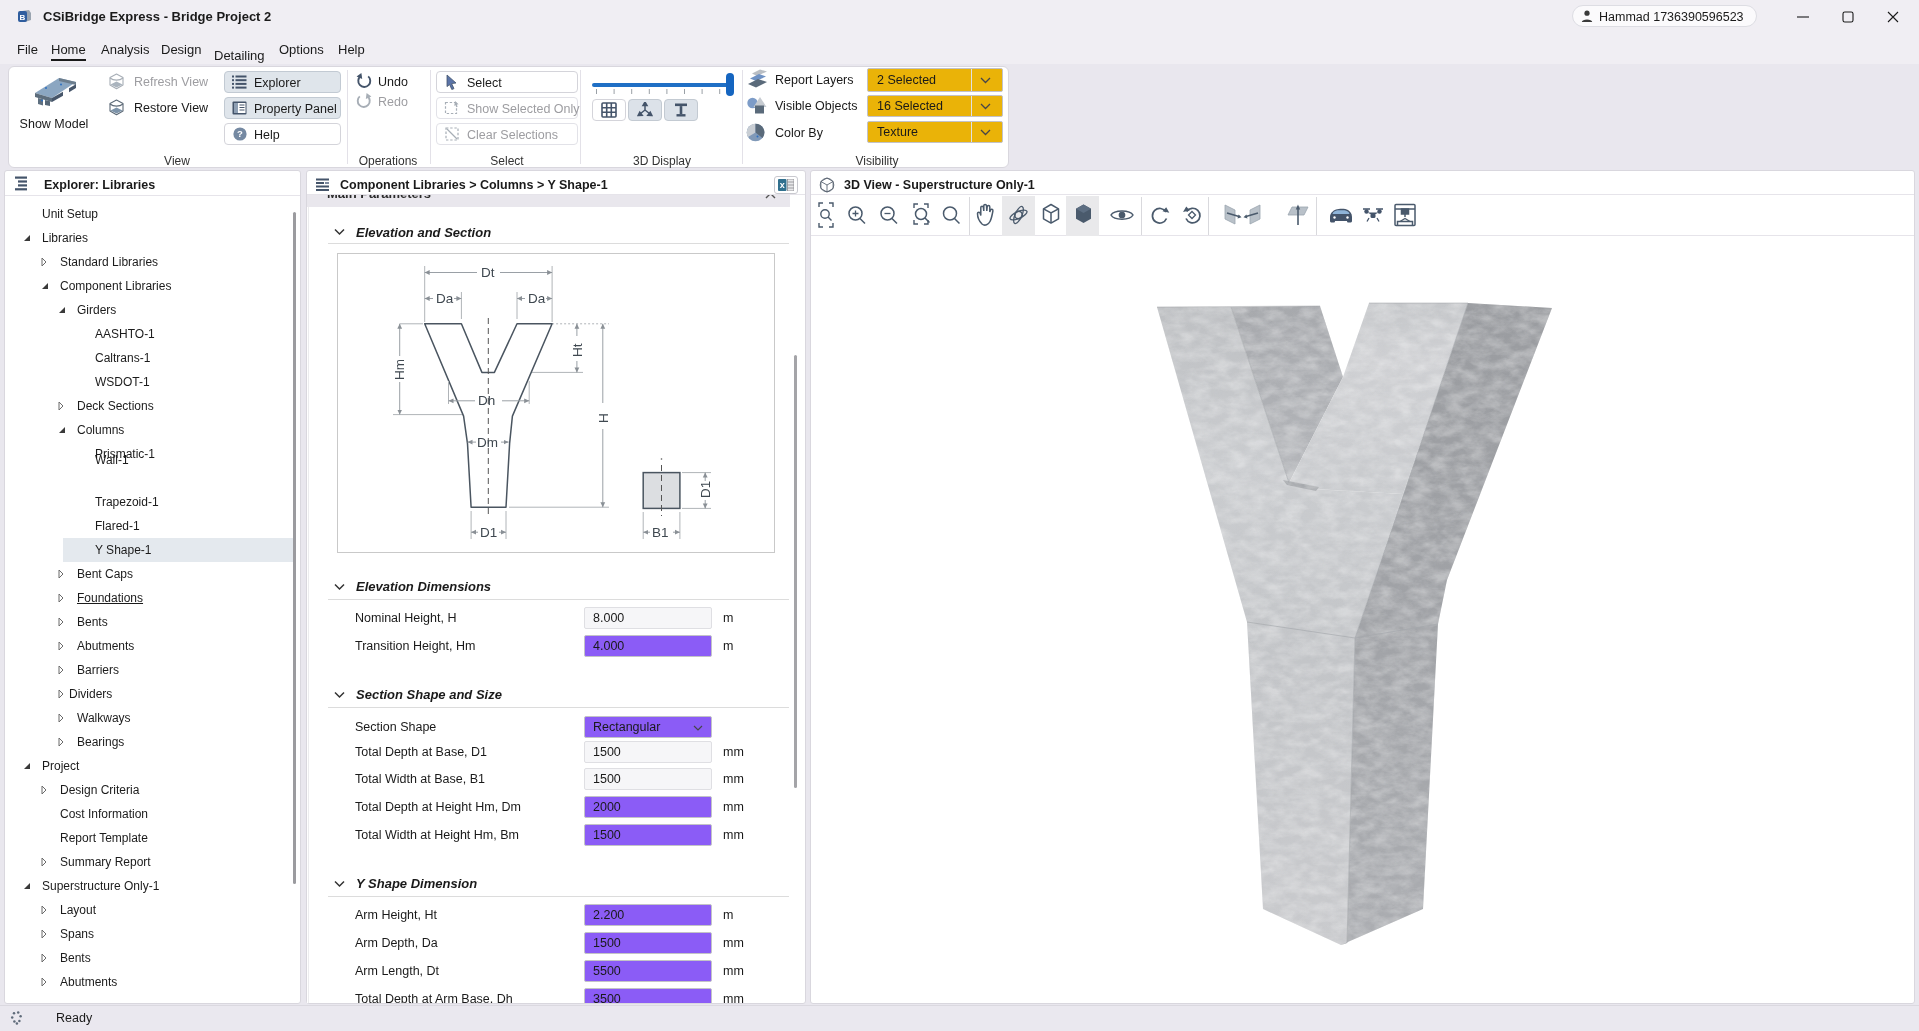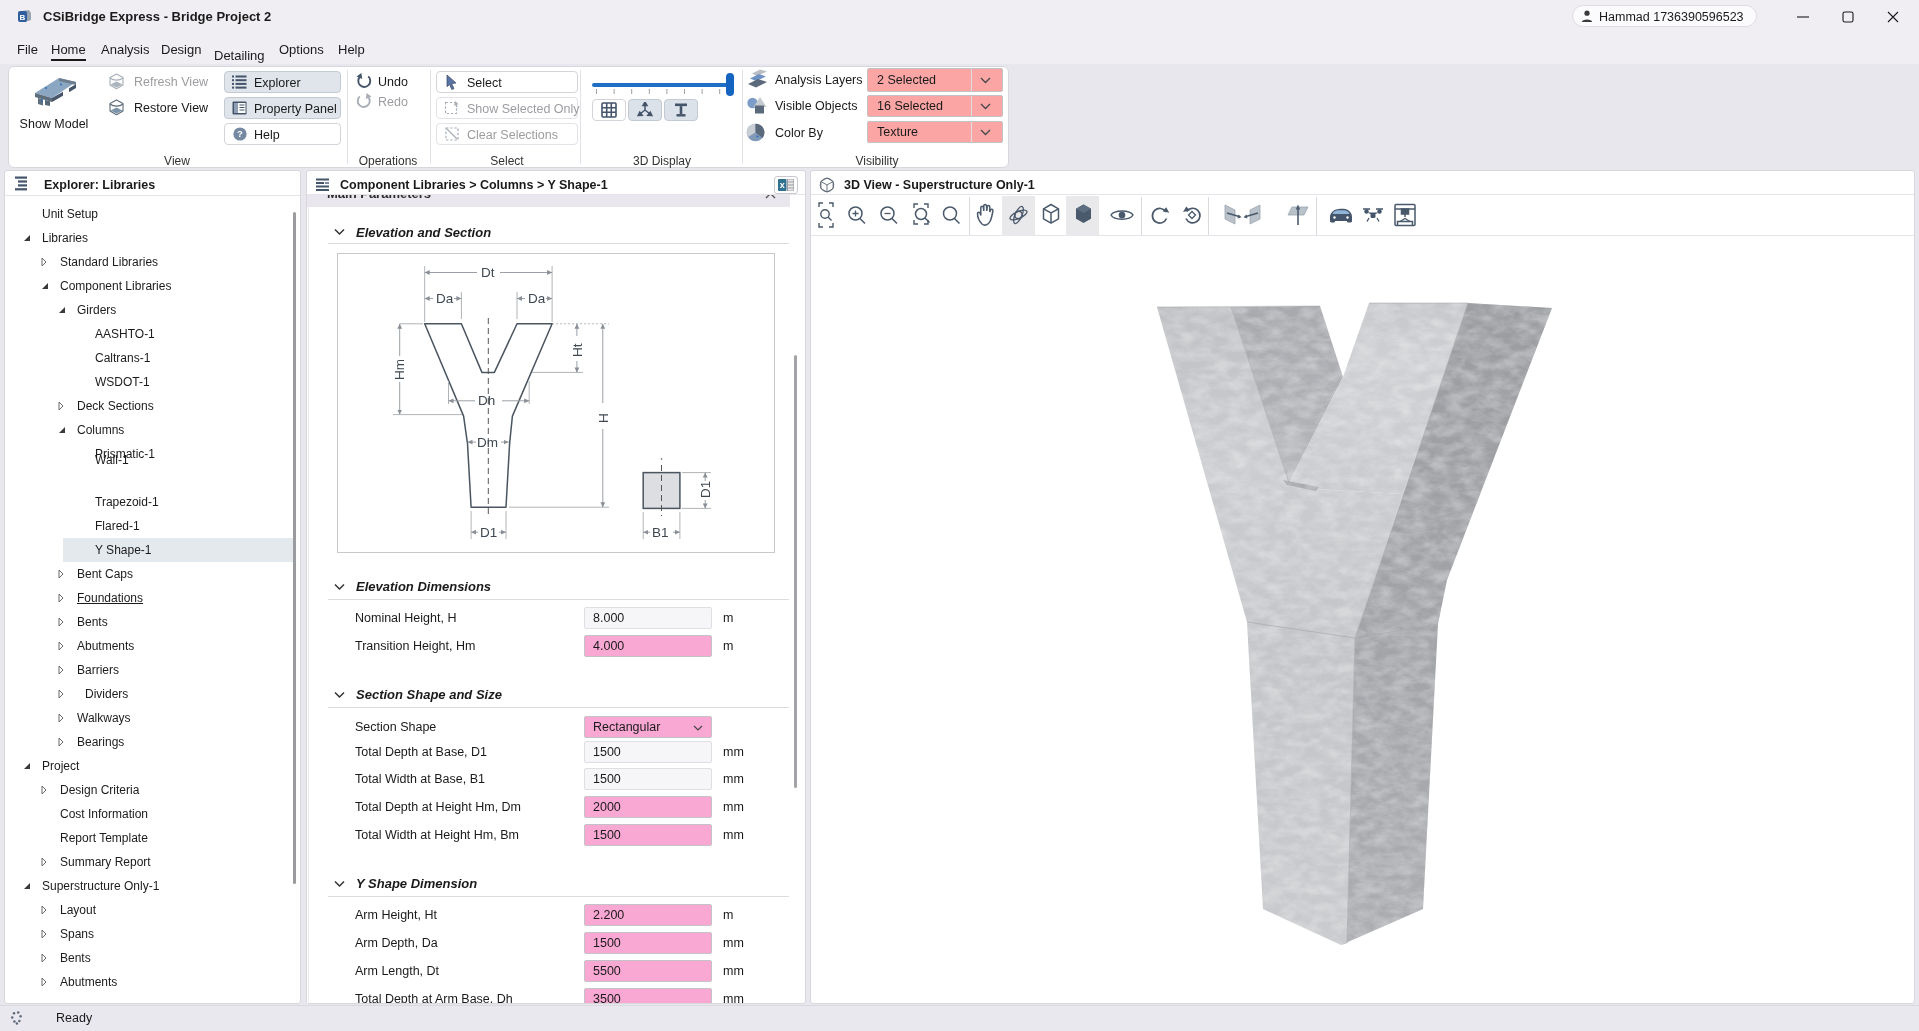--- a/index.html
+++ b/index.html
@@ -5,28 +5,28 @@
 * { margin:0; padding:0; box-sizing:border-box; }
 html,body { width:1919px; height:1031px; overflow:hidden; }
 body { background:#e9e7ee; font-family:"Liberation Sans", sans-serif; color:#1a1a1a; position:relative; }
 .abs { position:absolute; }
 .panel { position:absolute; background:#fff; border:1px solid #d9d7de; border-radius:3px; }
 .phead { position:absolute; left:0; top:0; right:0; height:25px; border-bottom:1px solid #e6e4ea; }
 .ptitle { position:absolute; font-size:12.5px; font-weight:bold; color:#1a1a1a; white-space:nowrap; }
 .grplabel { position:absolute; font-size:12px; color:#333; transform:translateX(-50%); white-space:nowrap; }
 .rbtn { position:absolute; border-radius:4px; font-size:12.5px; }
 .ditem { color:#9d9da1; }
-.dd { position:absolute; background:#fca5a5; border:1px solid #c2c2c8; border-radius:2px;padding-left:33px; }
+.dd { position:absolute; background:#eab308; border:1px solid #c2c2c8; border-radius:2px;padding-left:33px; }
 .dd .txt { position:absolute; left:9px; top:50%; transform:translateY(-50%); font-size:12.5px; color:#1a1a1a; }
 .tree-row { position:absolute; left:1px; width:288px; height:24px; font-size:12px; color:#1b1b1b; }
 .tree-row span.t { position:absolute; top:50%; transform:translateY(-50%); white-space:nowrap; }
 .sechead { position:absolute; font-size:13px; font-weight:bold; font-style:italic; color:#1a1a1a; white-space:nowrap; }
 .rule { position:absolute; left:21px; width:461px; height:1px; background:#dcdcdc; }
 .flabel { position:absolute; left:48px; font-size:12.5px; color:#1a1a1a; transform:translateY(-50%); white-space:nowrap; }
-.fbox { position:absolute; left:277px; width:128px; height:22px; border-radius:2px; border:1px solid #c3c3c7; background:#f9a8d4; font-size:12.5px; }
+.fbox { position:absolute; left:277px; width:128px; height:22px; border-radius:2px; border:1px solid #c3c3c7; background:#8b5cf6; font-size:12.5px; }
 .fbox span { position:absolute; left:8px; top:50%; transform:translateY(-50%); }
 .fbox.ro { background:#f6f6f8; border-color:#dfdfe3; }
 .funit { position:absolute; left:416px; font-size:12.5px; transform:translateY(-50%); }
 </style>
 </head>
 <body>
 
 <div class="abs" style="left:0;top:0;width:1919px;height:33px;background:#f0eef3;"></div>
 <svg class="abs" style="left:16px;top:8px" width="17" height="17" viewBox="0 0 17 17">
   <path d="M6 3 L13 2 L15 5 L15 12 L9 14 Z" fill="#9aa4b0"></path>
@@ -202,21 +202,21 @@
     <rect x="6.7" y="4.1" width="2.6" height="8"></rect>
     <rect x="3.5" y="12.1" width="9" height="2.4"></rect>
   </g>
 </svg>
 
 <svg class="abs" style="left:747px;top:69px" width="21" height="19" viewBox="0 0 21 19">
   <polygon points="5,4.5 13,0.5 20,2.5 10,7" fill="#b9bec4"></polygon>
   <polygon points="3,9.5 12,5 19,7.5 9,12" fill="#6f92c4"></polygon>
   <polygon points="1,15 11,10 20,13 9,18.5" fill="#5a6a7a"></polygon>
 </svg>
-<div class="abs" style="left:775px;top:73px;font-size:12.5px;">Analysis Layers</div>
+<div class="abs" style="left:775px;top:73px;font-size:12.5px;">Report Layers</div>
 <div class="dd" style="left:867px;top:68px;width:136px;height:24px;">
   <span class="txt">2 Selected</span>
   <div class="abs" style="left:103px;top:0;width:1px;height:22px;background:#e0e0e4;"></div>
   <svg class="abs" style="left:112px;top:8px" width="11" height="7" viewBox="0 0 11 7">
       <path d="M1 1 L5.5 5.5 L10 1" fill="none" stroke="#46464a" stroke-width="1.3"></path>
     </svg>
 </div>
 
 <svg class="abs" style="left:747px;top:96px" width="21" height="18" viewBox="0 0 21 18">
   <circle cx="5.5" cy="7" r="5.2" fill="#7d9cc8"></circle>
@@ -351,21 +351,21 @@
     <div class="tree-row" style="top:658px;">
       <svg class="abs" style="left:53px;top:7px" width="6" height="10" viewBox="0 0 6 10">
         <polygon points="1,1 5,5 1,9" fill="none" stroke="#6a6a6a" stroke-width="1"></polygon>
       </svg>
       <span class="t" style="left:72px;">Barriers</span>
     </div>
     <div class="tree-row" style="top:682px;">
       <svg class="abs" style="left:53px;top:7px" width="6" height="10" viewBox="0 0 6 10">
         <polygon points="1,1 5,5 1,9" fill="none" stroke="#6a6a6a" stroke-width="1"></polygon>
       </svg>
-      <span class="t" style="left:80px;">Dividers</span>
+      <span class="t" style="left:64px;">Dividers</span>
     </div>
     <div class="tree-row" style="top:706px;">
       <svg class="abs" style="left:53px;top:7px" width="6" height="10" viewBox="0 0 6 10">
         <polygon points="1,1 5,5 1,9" fill="none" stroke="#6a6a6a" stroke-width="1"></polygon>
       </svg>
       <span class="t" style="left:72px;">Walkways</span>
     </div>
     <div class="tree-row" style="top:730px;text-decoration:underline;">
       <svg class="abs" style="left:53px;top:7px" width="6" height="10" viewBox="0 0 6 10">
         <polygon points="1,1 5,5 1,9" fill="none" stroke="#6a6a6a" stroke-width="1"></polygon>

